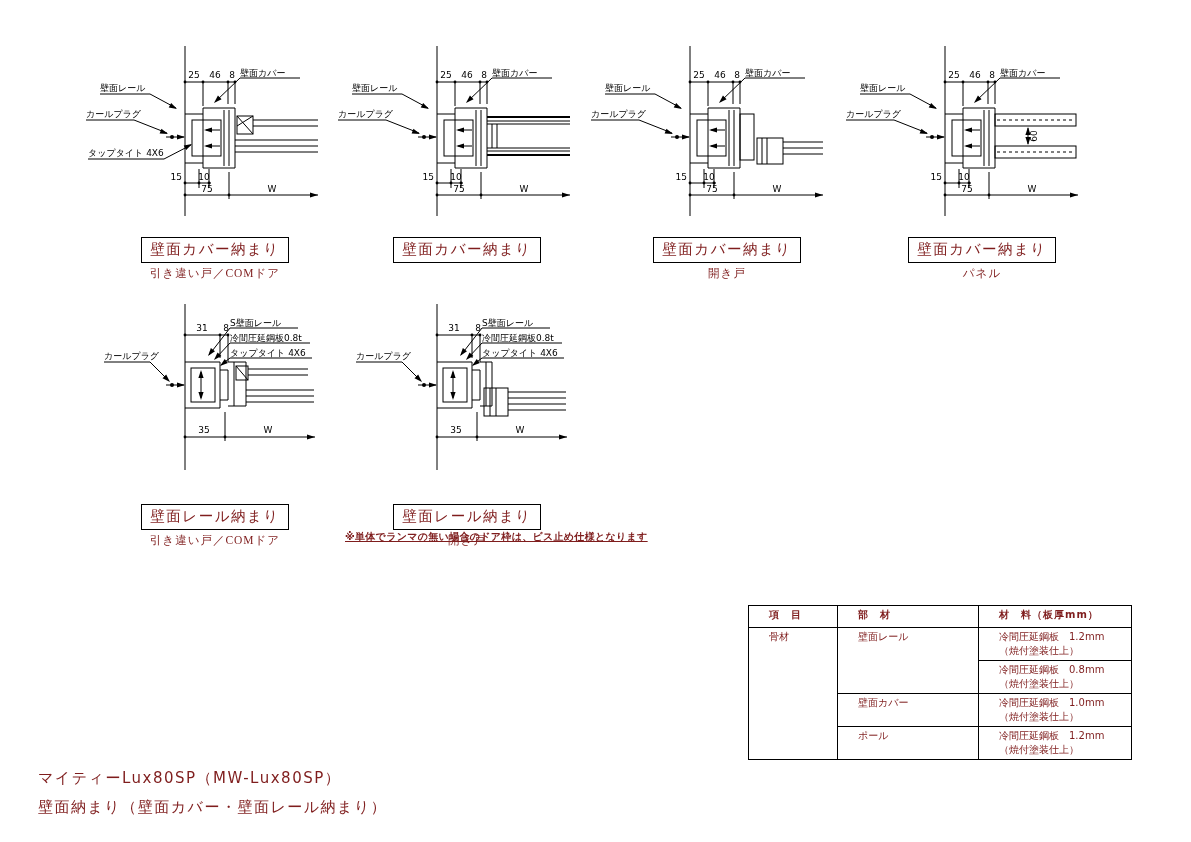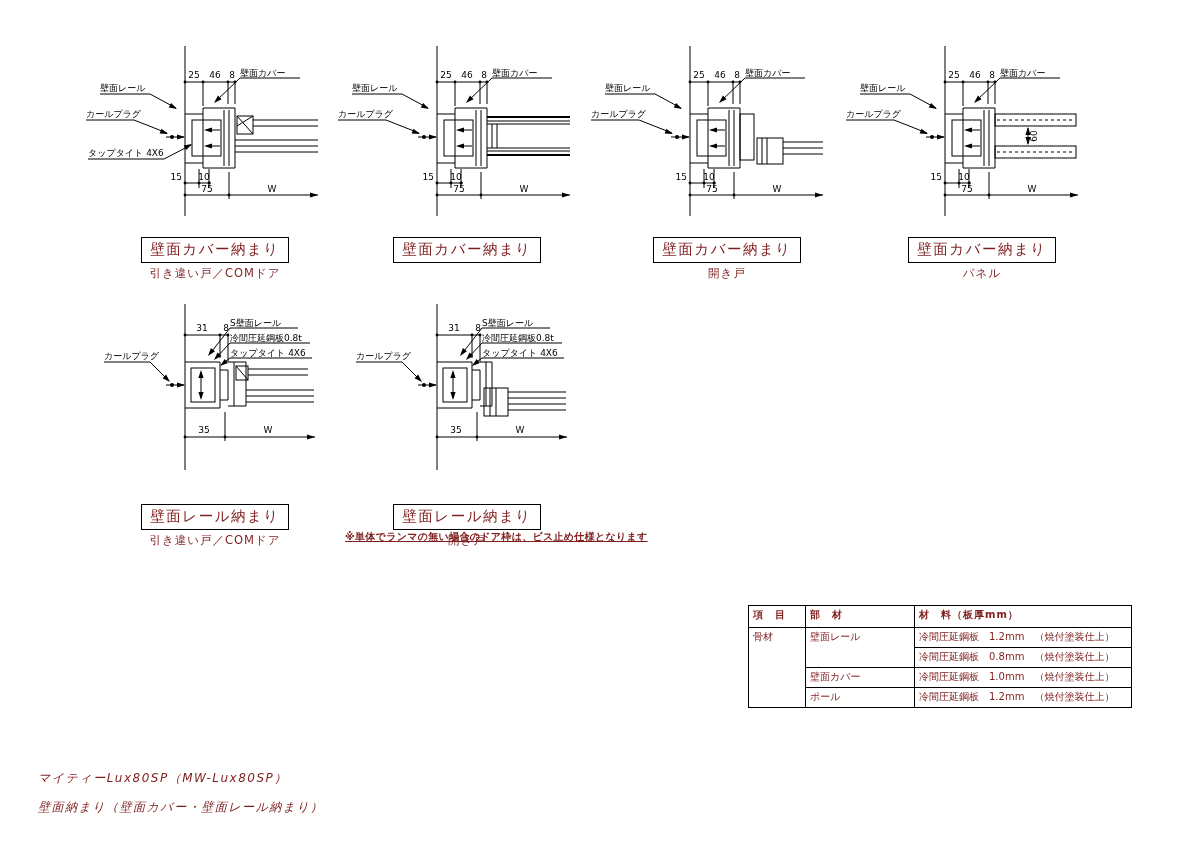--- a/index.html
+++ b/index.html
@@ -5,38 +5,38 @@
   html,body{margin:0;padding:0;background:#e8e8e8;}
   .sheet{position:relative;width:1191px;height:842px;background:#ffffff;overflow:hidden;
          font-family:"DejaVu Sans",sans-serif;color:#7f1d1d;}
   .drawing{position:absolute;width:270px;text-align:center;}
   .drawing svg{display:block;}
   svg line, svg path, svg rect{stroke:#000;stroke-width:1;fill:none;}
   svg .f{fill:#000;stroke:none;}
   svg .d{stroke-dasharray:3 3;}
   svg .w2{stroke-width:2;}
   svg text{font-family:"DejaVu Sans",sans-serif;font-size:9px;fill:#000;stroke:none;}
-  .cap{margin-top:0;}
+  .cap{margin-top:0;font-family:Liberation Serif, serif;}
   .cap2{margin-top:21px;}
   .dtitle{display:inline-block;border:1px solid #000;font-size:14.5px;padding:2px 8px 3px;
           letter-spacing:1.5px;background:#fff;}
   .dsub{font-size:11.5px;margin-top:3px;letter-spacing:1px;}
   .shift{padding-left:14px;}
   .note{position:absolute;left:345px;top:530px;font-size:10px;font-weight:bold;letter-spacing:0.3px;text-decoration:underline;}
   .spec{position:absolute;left:748px;top:601px;width:384px;}
   .spec-head{display:flex;align-items:flex-end;}
   .spec-title{font-size:16px;letter-spacing:3px;}
   .spec-product{margin-left:auto;font-size:10px;padding-bottom:2px;}
   table.spec-table{border-collapse:collapse;width:100%;margin-top:4px;table-layout:fixed;}
-  .spec-table th,.spec-table td{border:1px solid #000;font-size:10px;padding:2px 4px;
+  .spec-table th,.spec-table td{border:1px solid #000;font-size:10px;padding:2px 20px;
           text-align:left;vertical-align:top;font-weight:normal;}
   .spec-table th{font-weight:bold;letter-spacing:1px;height:17px;}
   .c1{width:48px;} .c2{width:100px;margin-top:20px;}
   .r1{height:20px;} .bh{border-bottom-style:hidden;}
-  .footer{position:absolute;left:38px;top:764px;font-size:12px;letter-spacing:1.5px;line-height:29px;font-style:italic;}
+  .footer{position:absolute;left:38px;top:764px;font-size:15px;letter-spacing:1.5px;line-height:29px;}
 </style>
 </head>
 <body>
 
 <div class="sheet">
 
   <div class="drawing" style="left:80px;top:42px">
     <svg width="270" height="195" viewBox="0 0 270 195">
       <g>
           <line x1="105" y1="4" x2="105" y2="174"></line>

